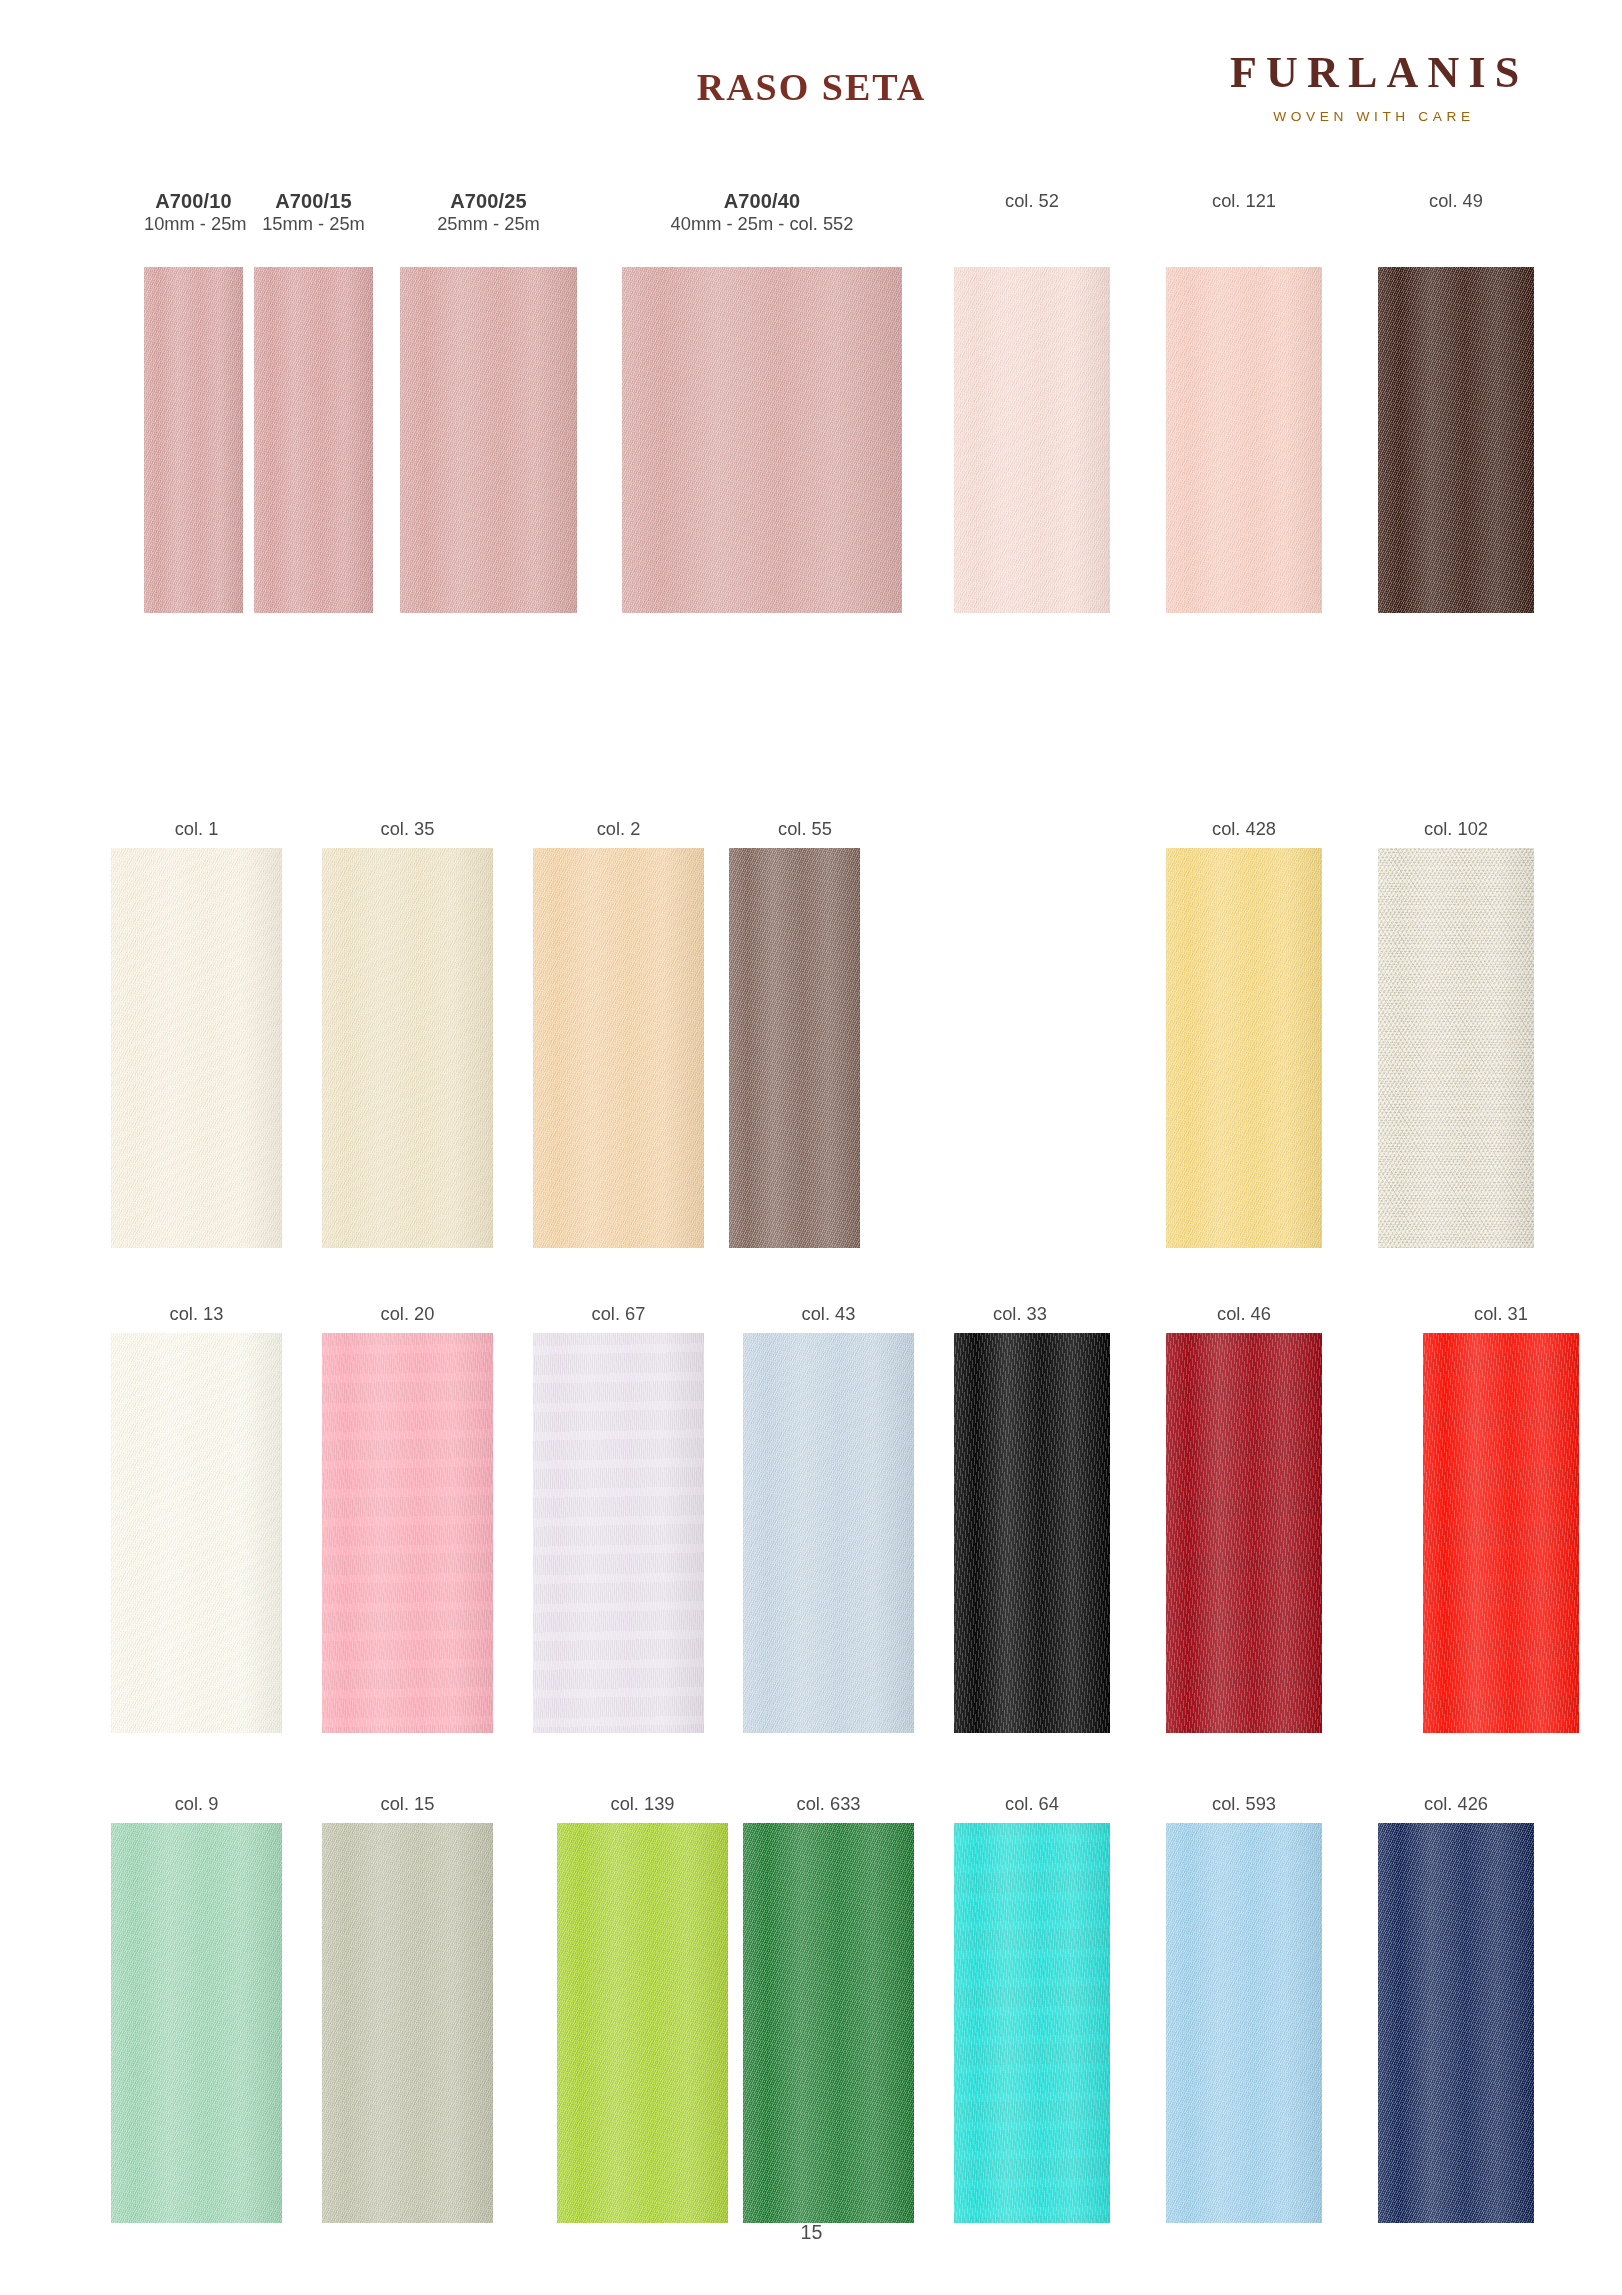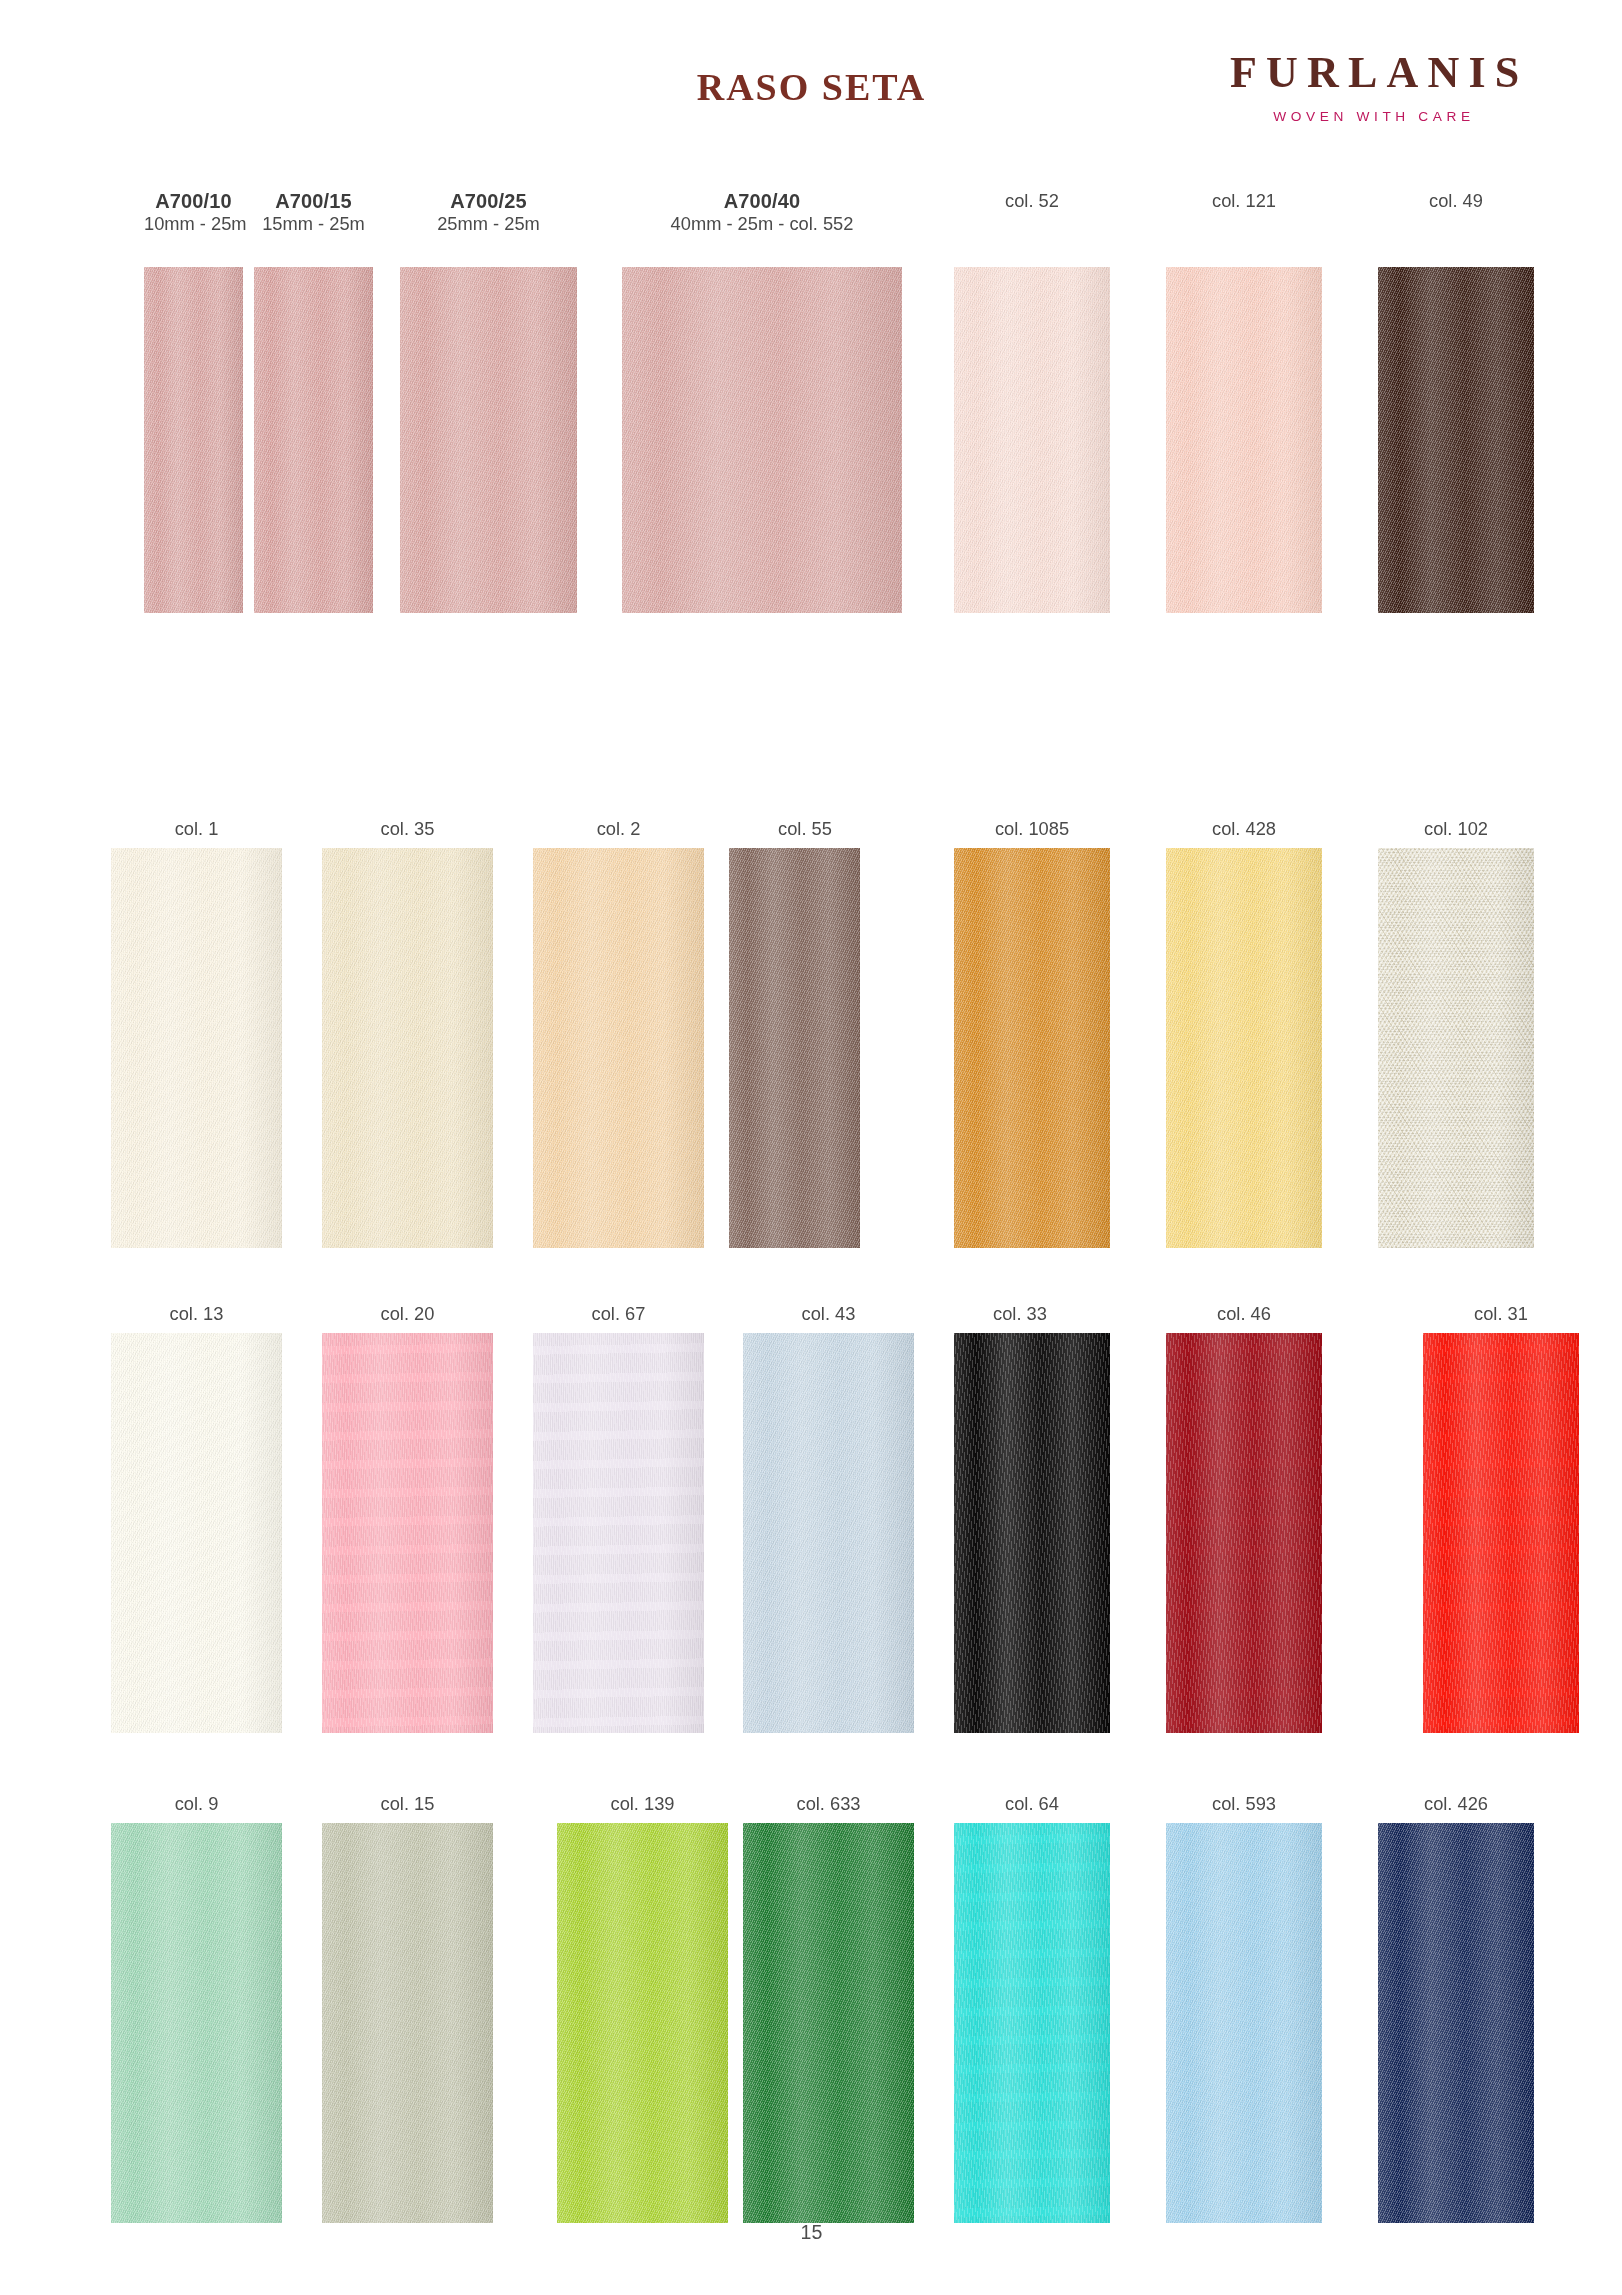--- a/index.html
+++ b/index.html
@@ -49,21 +49,21 @@
     letter-spacing: 9.2px;
     color: #5e2a22;
     line-height: 1;
     white-space: nowrap;
   }
   .brand-tagline {
     margin-top: 14.4px;
     font-family: "Liberation Sans", sans-serif;
     font-size: 13.7px;
     letter-spacing: 4.6px;
-    color: #be185d;
+    color: #a16207;
     white-space: nowrap;
   }
 
   
   .swatch-grid {
     position: absolute;
     top: 164px;
     left: 0;
     width: 1623px;
   }
@@ -305,29 +305,20 @@
       </div>
       <div class="swatch-cell" style="left: 716px; width: 152px;">
         <div class="swatch-labels" style="height: 30px;">
           <div class="col-label">col. 55</div>
         </div>
         <div class="swatch" style="width: 131px; height: 400px; background-color: rgb(127, 98, 87); margin-top: 0px;">
           <div class="tex twill"></div>
           <div class="tex sheen"></div>
         </div>
       </div>
-      <div class="swatch-cell" style="left: 941px; width: 156px;">
-        <div class="swatch-labels" style="height: 30px;">
-          <div class="col-label">col. 1085</div>
-        </div>
-        <div class="swatch" style="width: 156px; height: 400px; background-color: rgb(217, 139, 34); margin-top: 0px;">
-          <div class="tex twill"></div>
-          <div class="tex sheen"></div>
-        </div>
-      </div>
       <div class="swatch-cell" style="left: 1153px; width: 156px;">
         <div class="swatch-labels" style="height: 30px;">
           <div class="col-label">col. 428</div>
         </div>
         <div class="swatch" style="width: 156px; height: 400px; background-color: rgb(250, 219, 124); margin-top: 0px;">
           <div class="tex twill"></div>
           <div class="tex sheen"></div>
         </div>
       </div>
       <div class="swatch-cell" style="left: 1365px; width: 156px;">

